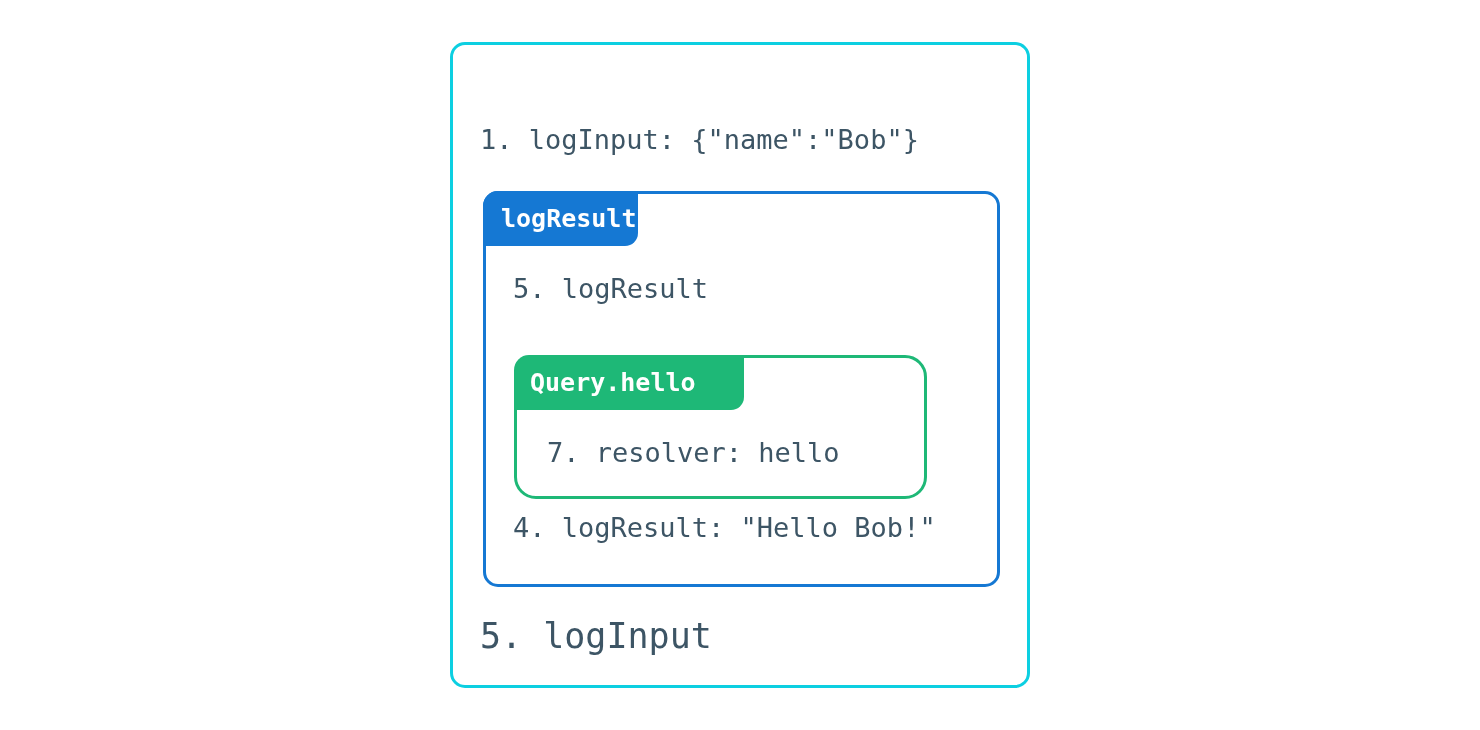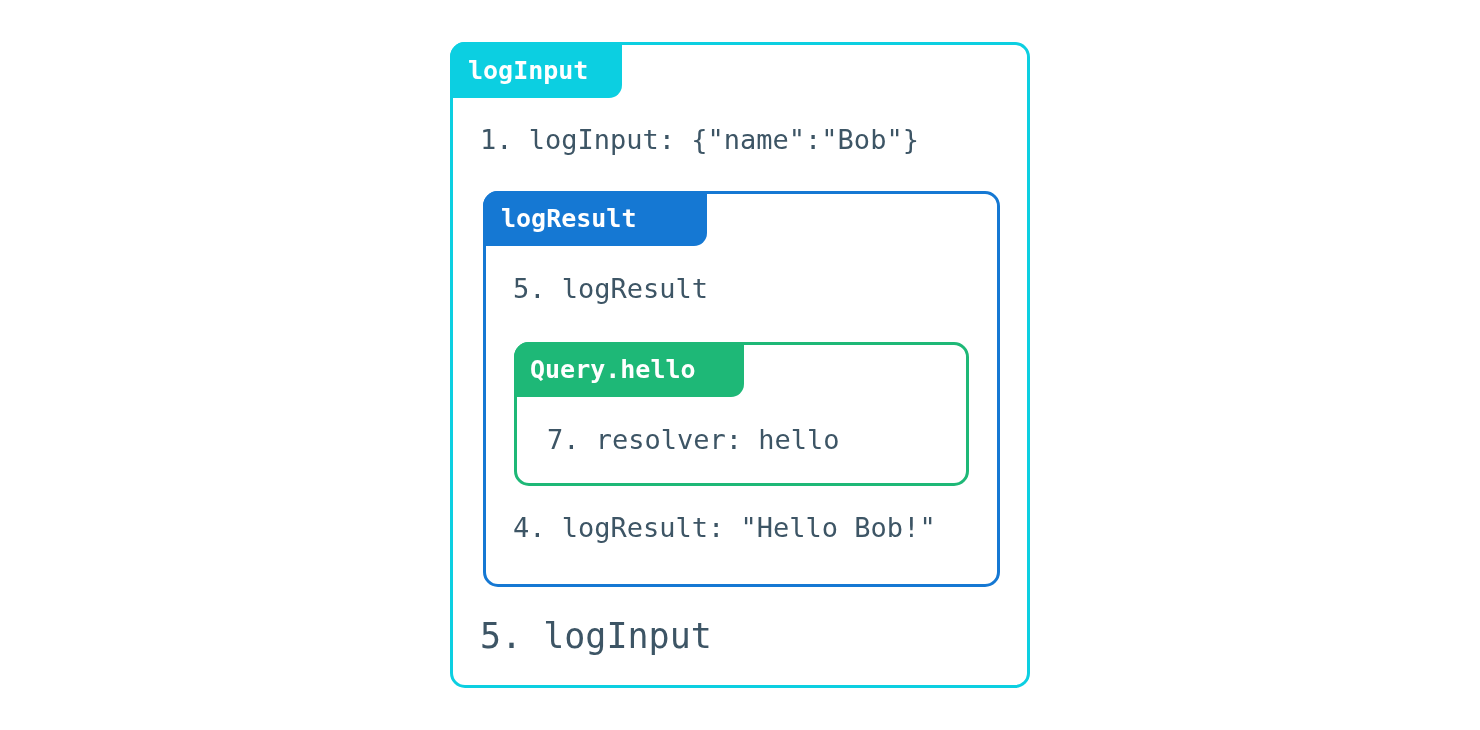--- a/index.html
+++ b/index.html
@@ -86,47 +86,47 @@
     top: 146px;
     width: 517px;
     height: 396px;
     border-width: 3px;
     border-color: #1578d3;
     border-radius: 15px;
   }
   #tab-logresult {
     left: -3px;
     top: -3px;
-    width: 224px;
+    width: 155px;
     height: 55px;
     background: #1578d3;
     font-size: 25px;
     padding-left: 18px;
     border-top-left-radius: 15px;
   }
   #line-2 {
     left: 27px;
     top: 79px;
     font-size: 27px;
   }
   #line-4 {
     left: 27px;
     top: 318px;
     font-size: 27px;
   }
 
   
   #box-query {
     left: 28px;
-    top: 148px;
-    width: 455px;
+    top: 161px;
+    width: 413px;
     height: 144px;
     border-width: 3px;
     border-color: #1eb877;
-    border-radius: 15px;
+    border-radius: 22px;
   }
   #tab-query {
     left: -3px;
     top: -3px;
     width: 230px;
     height: 55px;
     background: #1eb877;
     font-size: 25px;
     padding-left: 16px;
     border-top-left-radius: 15px;
@@ -137,23 +137,20 @@
     font-size: 27px;
   }
 </style>
 </head>
 <body>
 
 <div class="stage">
 
   <div class="trace-box" id="box-loginput">
 
-    <div class="box-tab" id="tab-loginput">
-      <span>logInput</span>
-    </div>
 
     <div class="trace-line" id="line-1">1. logInput: {"name":"Bob"}</div>
 
     <div class="trace-box" id="box-logresult">
 
       <div class="box-tab" id="tab-logresult">
         <span>logResult</span>
       </div>
 
       <div class="trace-line" id="line-2">5. logResult</div>

